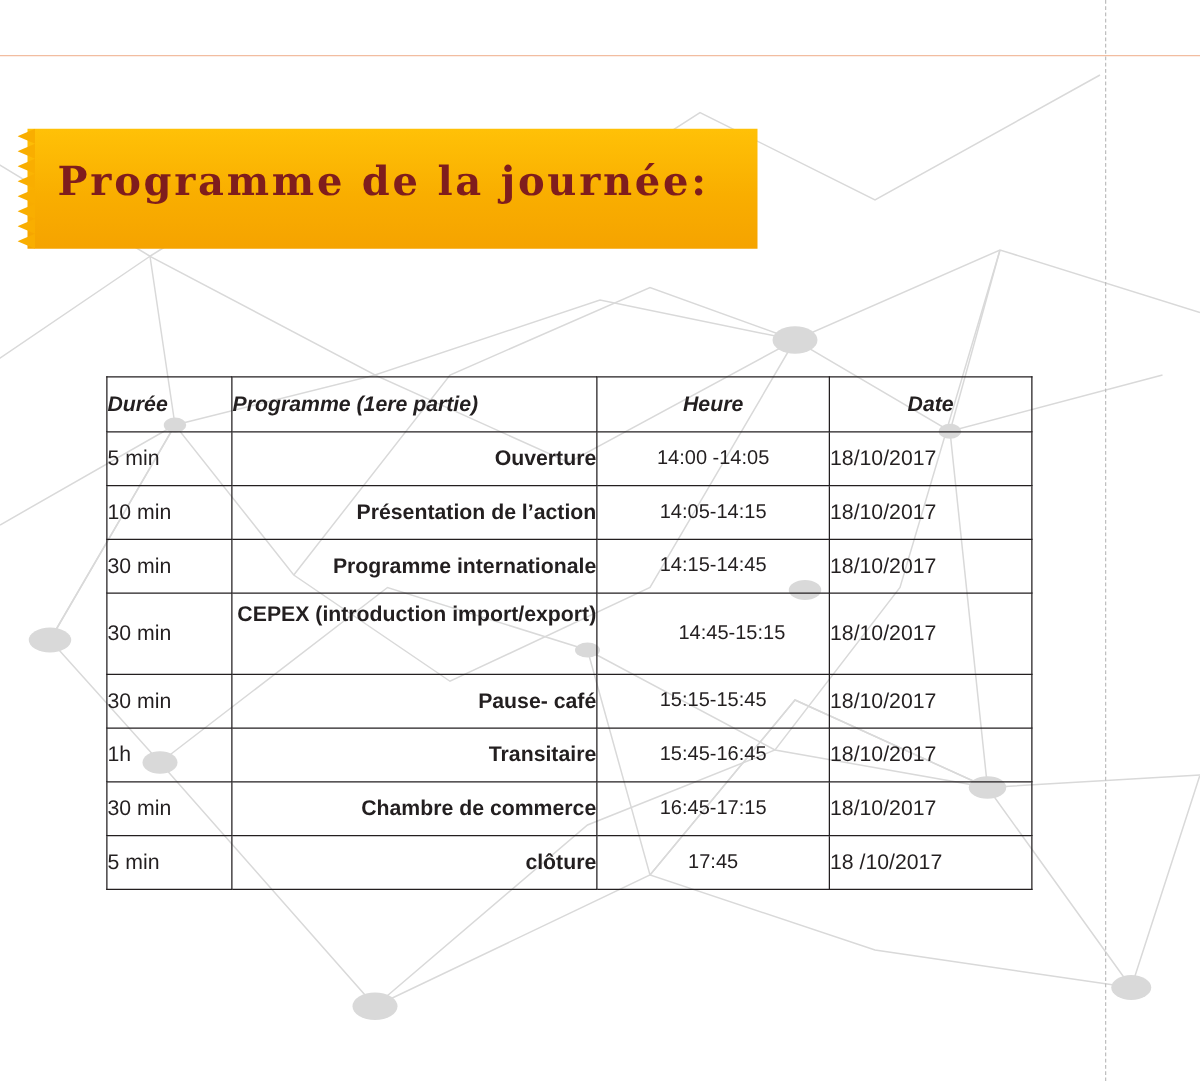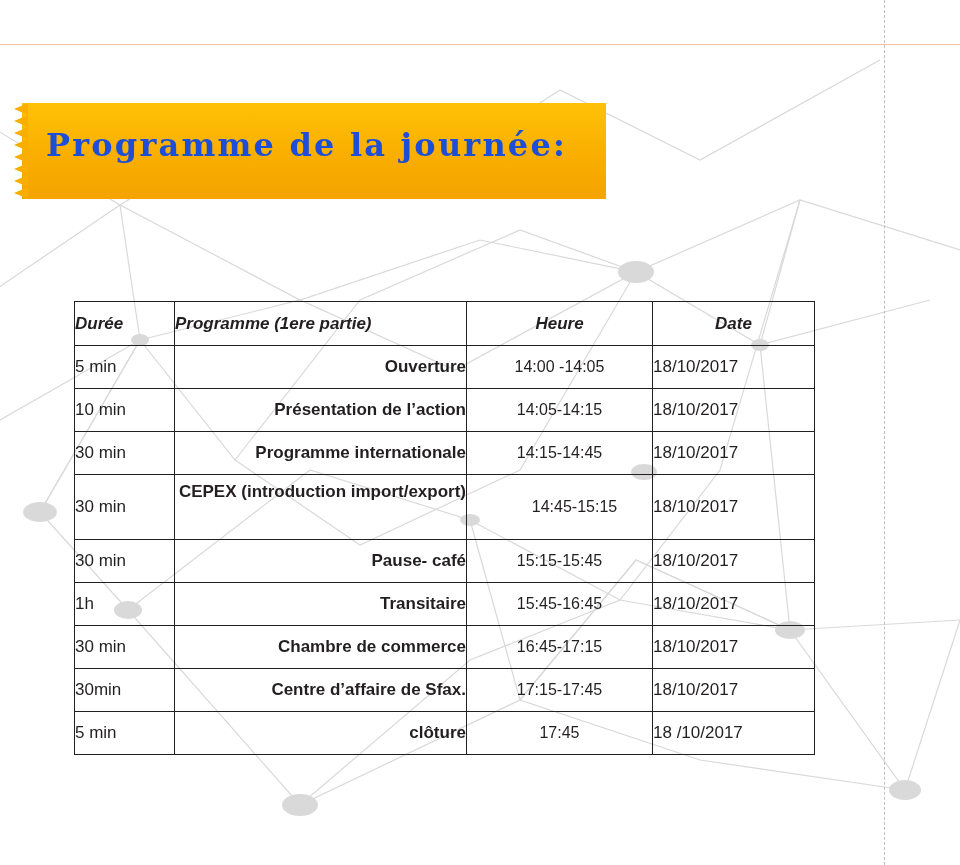--- a/index.html
+++ b/index.html
@@ -72,27 +72,27 @@
   .banner-title {
     position: absolute;
     left: 46px;
     top: 126px;
     width: 540px;
     z-index: 4;
     font-family: "DejaVu Serif", serif;
     font-size: 32px;
     font-weight: 700;
     letter-spacing: 2.2px;
-    color: #1d4ed8;
+    color: #7f1d1d;
     white-space: nowrap;
   }
   
   .schedule-wrap {
     position: absolute;
-    left: 74px;
+    left: 85px;
     top: 301px;
     width: 740px;
     z-index: 2;
   }
   table.schedule {
     border-collapse: collapse;
     width: 740px;
     table-layout: fixed;
     background: transparent;
   }
@@ -250,26 +250,20 @@
           <td class="cell-heure">15:45-16:45</td>
           <td class="cell-date">18/10/2017</td>
         </tr>
         <tr>
           <td class="cell-duree">30 min</td>
           <td class="cell-prog">Chambre de commerce</td>
           <td class="cell-heure">16:45-17:15</td>
           <td class="cell-date">18/10/2017</td>
         </tr>
         <tr>
-          <td class="cell-duree">30min</td>
-          <td class="cell-prog">Centre d’affaire de Sfax.</td>
-          <td class="cell-heure">17:15-17:45</td>
-          <td class="cell-date">18/10/2017</td>
-        </tr>
-        <tr>
           <td class="cell-duree">5 min</td>
           <td class="cell-prog">clôture</td>
           <td class="cell-heure">17:45</td>
           <td class="cell-date">18 /10/2017</td>
         </tr>
       </tbody>
     </table>
   </div>
 
 </div>

